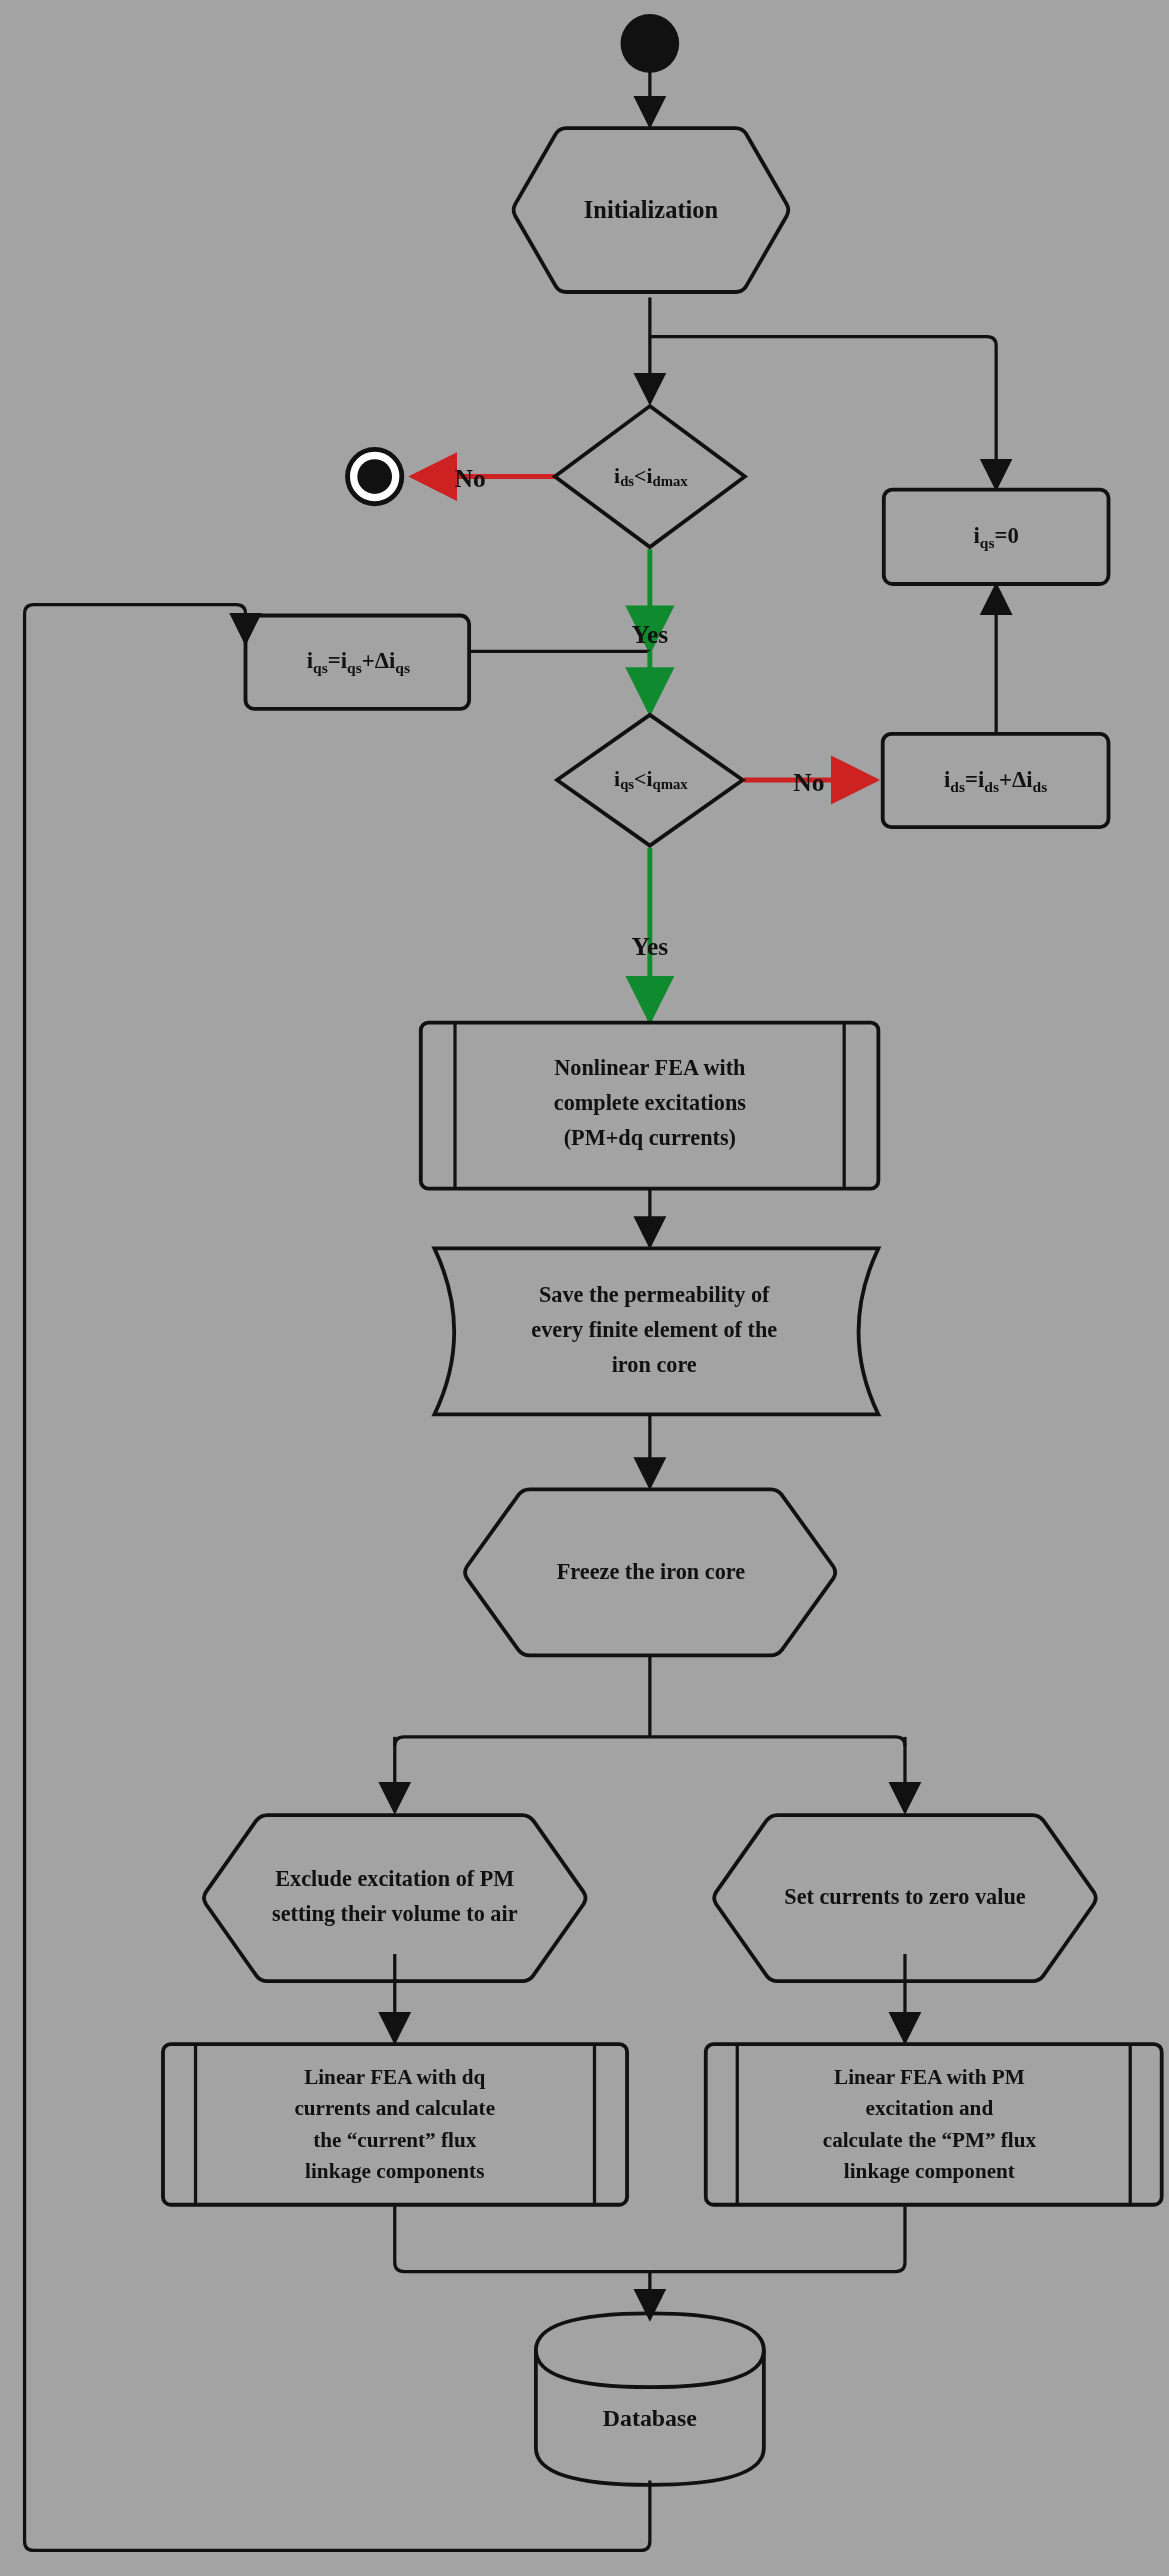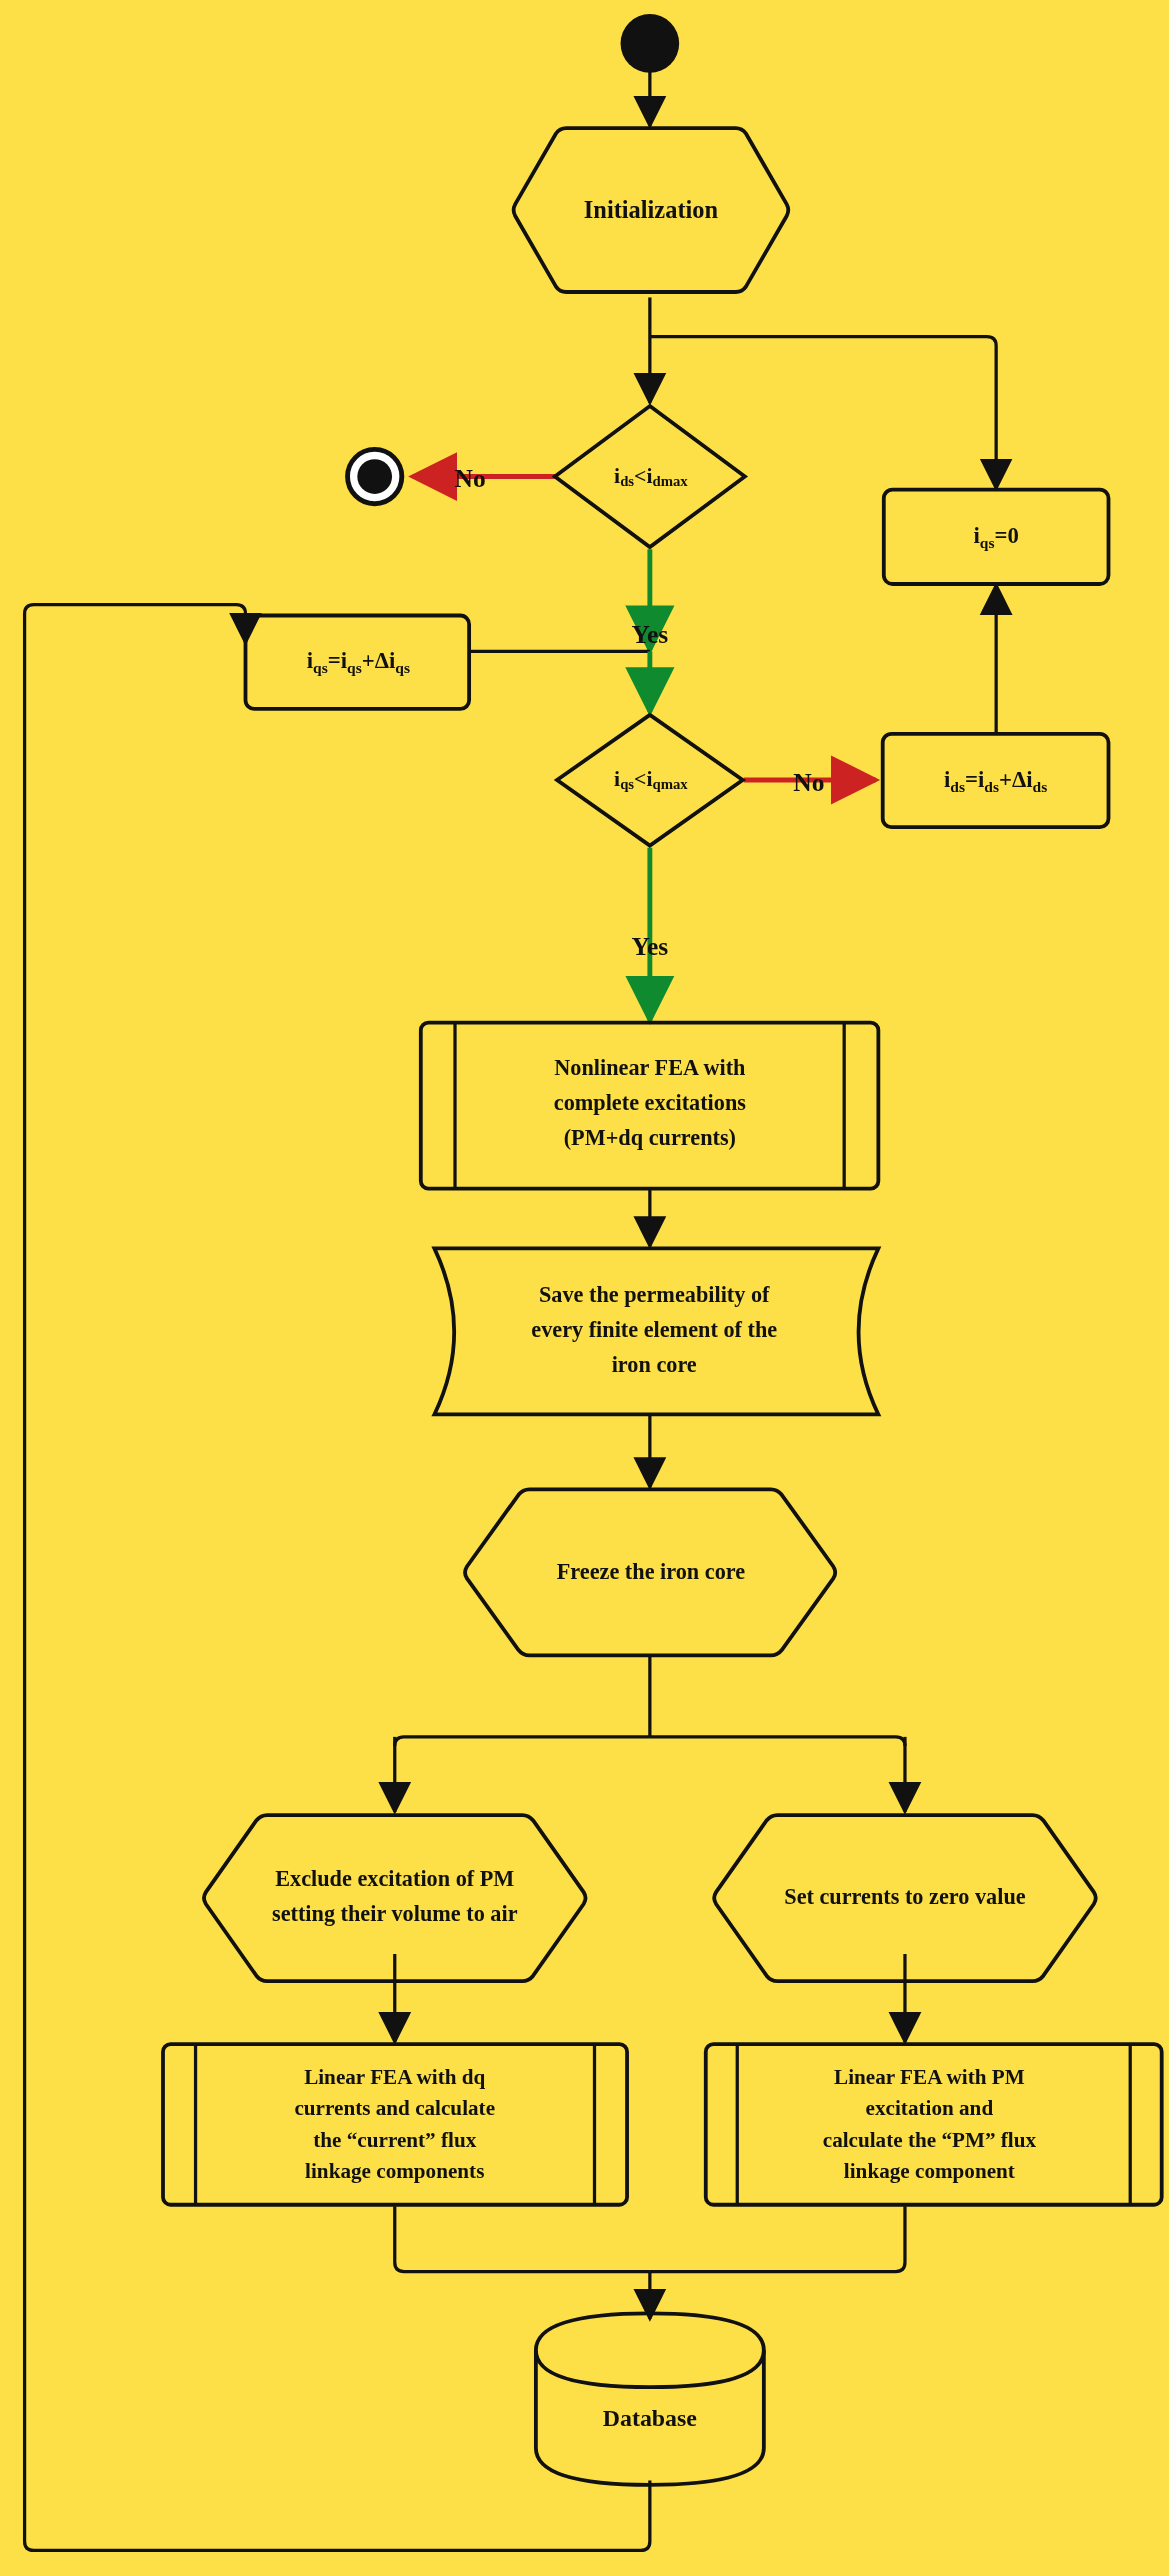--- a/index.html
+++ b/index.html
@@ -1,17 +1,17 @@
 <!DOCTYPE html>
 <html style="font-size:8.7px"><head>
 <meta charset="utf-8">
 <style>
   html,body{margin:0;padding:0;background:#ffffff;}
   body{font-family:"Liberation Serif", serif;}
-  #stage{position:relative;width:1170px;height:2576px;background:#fde047;overflow:hidden;}
+  #stage{position:relative;width:1170px;height:2576px;background:#a3a3a3;overflow:hidden;}
   svg#flow{position:absolute;left:0;top:0;width:1170px;height:2576px;display:block;}
   .shape-fill{fill:#ffffff;}
   .stroke-k{stroke:#111111;fill:none;}
   .nodetext{font-family:"Liberation Serif", serif;font-weight:bold;fill:#111111;text-anchor:middle;dominant-baseline:middle;}
   .edgelabel{font-family:"Liberation Serif", serif;font-weight:bold;fill:#111111;text-anchor:middle;}
   .sub{font-size:0.68em;}
 </style>
 </head>
 <body>
 

